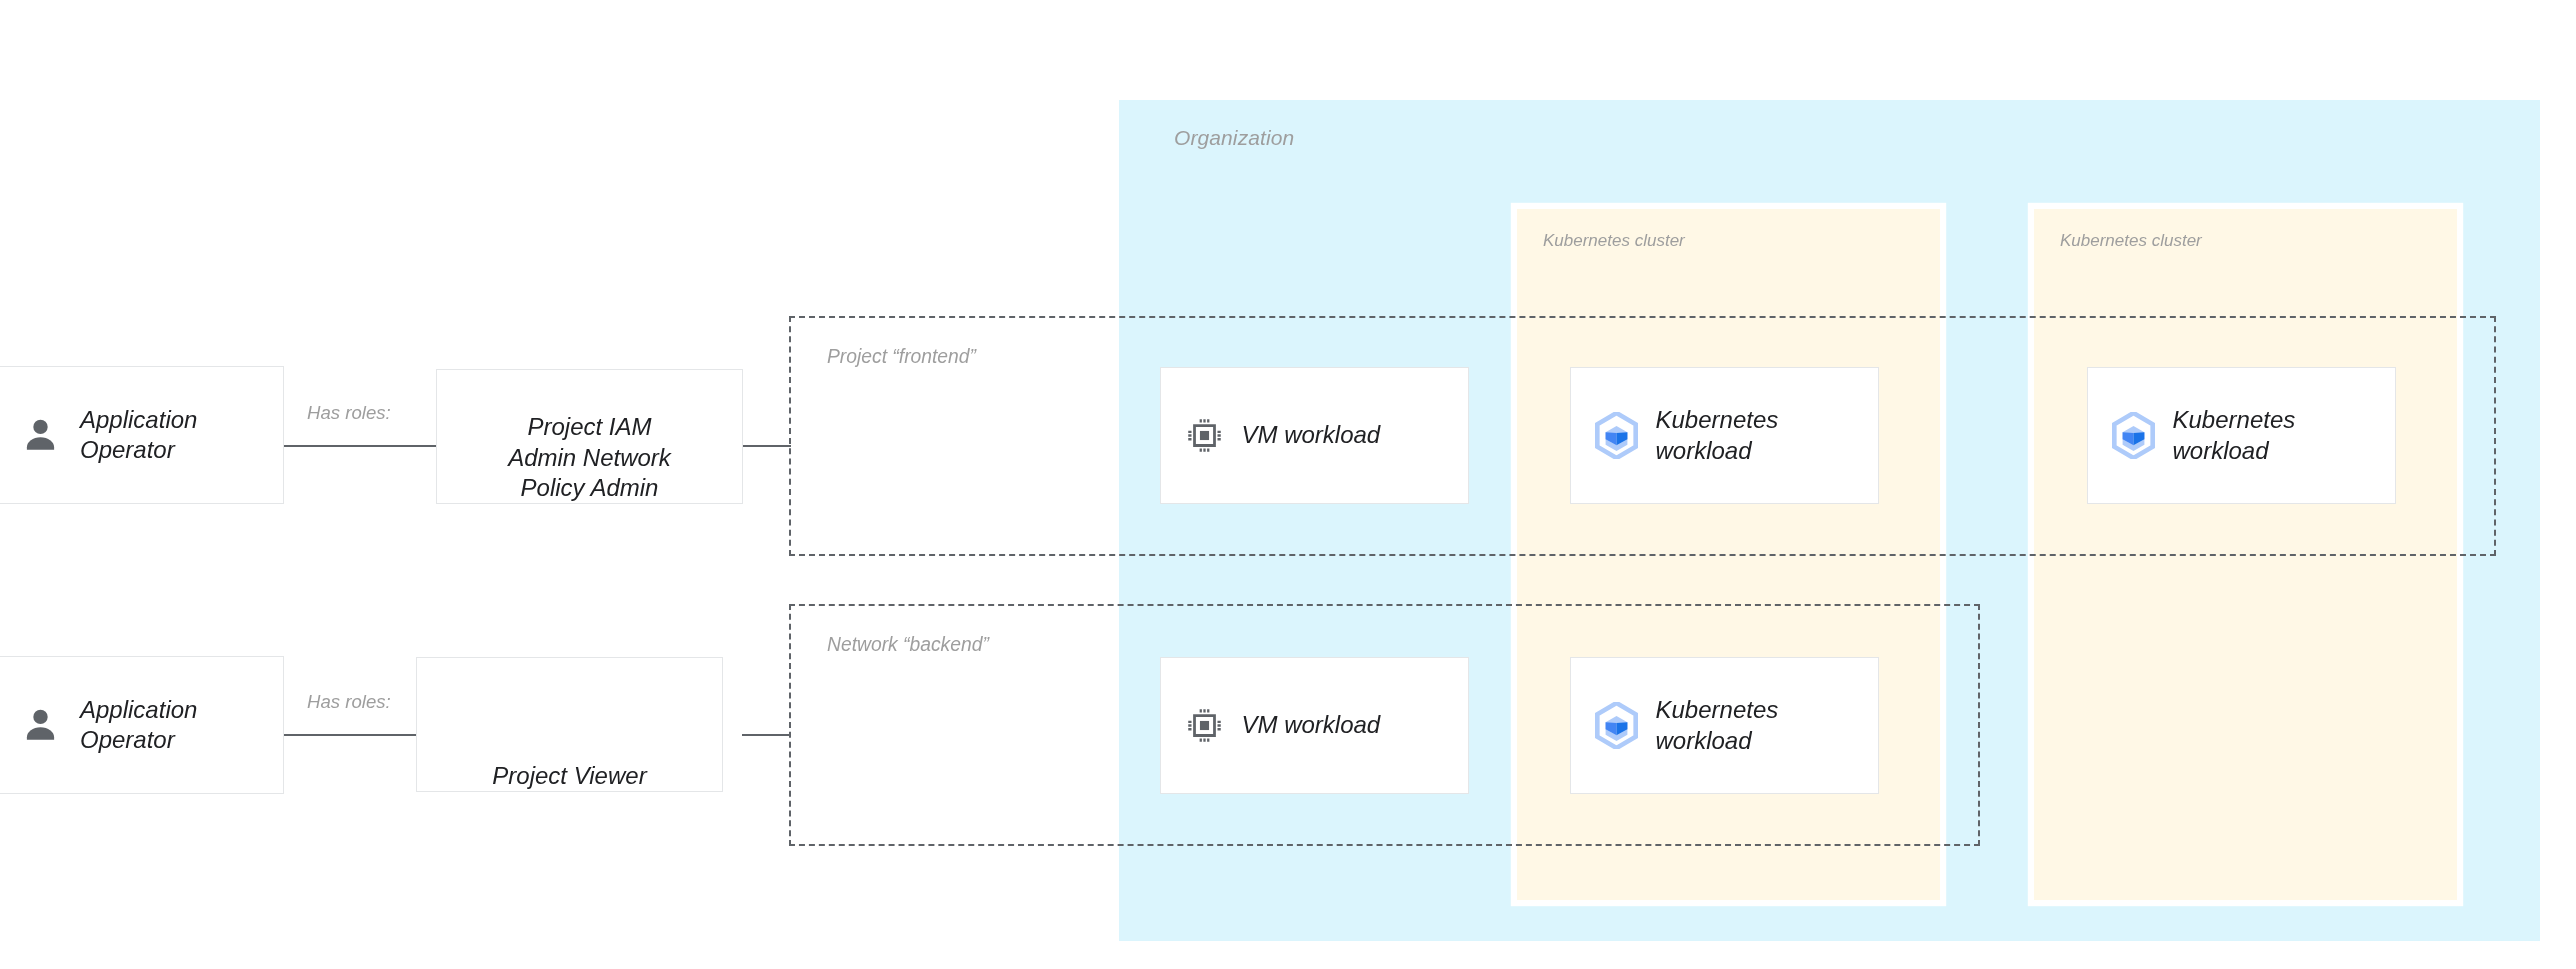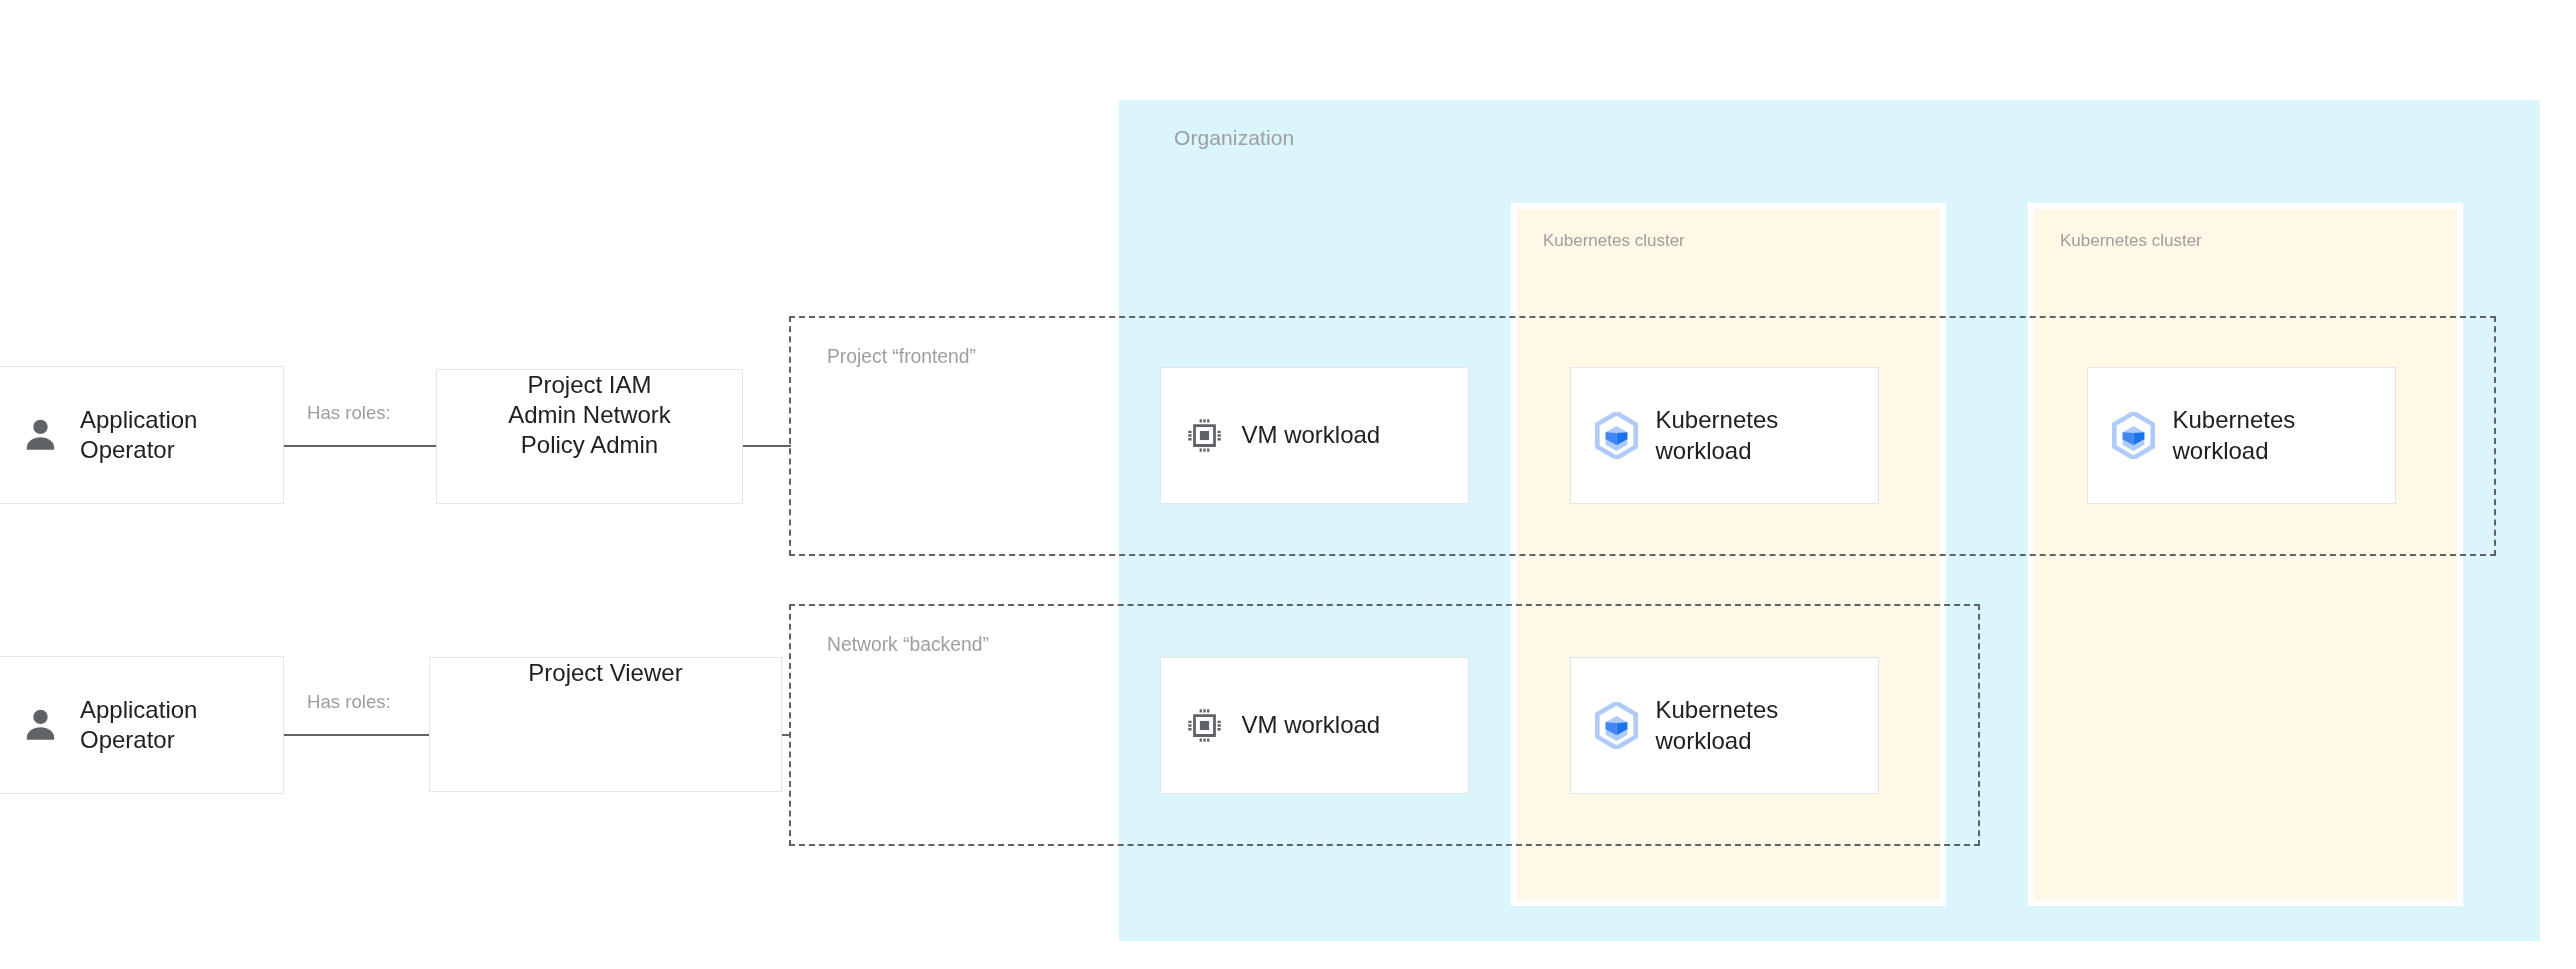--- a/index.html
+++ b/index.html
@@ -7,20 +7,21 @@
   body{
     font-family:"Liberation Sans","DejaVu Sans",sans-serif;
     -webkit-font-smoothing:antialiased;
   }
   #stage{
     position:relative;
     width:2576px;
     height:970px;
     background:#ffffff;
     overflow:hidden;
+    font-style:italic;
   }
 
   
   .org-box{
     position:absolute;
     left:1119px; top:100px;
     width:1421px; height:841px;
     background:#dbf5fd;
   }
   .org-label{
@@ -88,28 +89,28 @@
   .user-card{ width:289px; height:138px; }
   .user-card-1{ left:-5.5px; top:366px; }
   .user-card-2{ left:-5.5px; top:656px; }
 
   .role-card{
     position:absolute;
     background:#ffffff;
     border:1.4px solid #e4e6e8;
     box-sizing:border-box;
     display:flex;
-    align-items:flex-start;
+    align-items:flex-end;
     justify-content:center;
     text-align:center;
     padding:0 9.7px;
   }
   .role-card .card-label{ font-size:24px; }
   .role-card-1{ left:436px; top:369px; width:307px; height:135px; }
-  .role-card-2{ left:429px; top:657px; width:353px; height:135px; }
+  .role-card-2{ left:416px; top:657px; width:307px; height:135px; }
 
   .workload-card{ width:309px; height:137px; }
   .wl-vm-front { left:1160px; top:367px; }
   .wl-k8s-front{ left:1570px; top:367px; }
   .wl-k8s-front2{ left:2087px; top:367px; }
   .wl-vm-back  { left:1160px; top:657px; }
   .wl-k8s-back { left:1570px; top:657px; }
 
   
   .connector{

